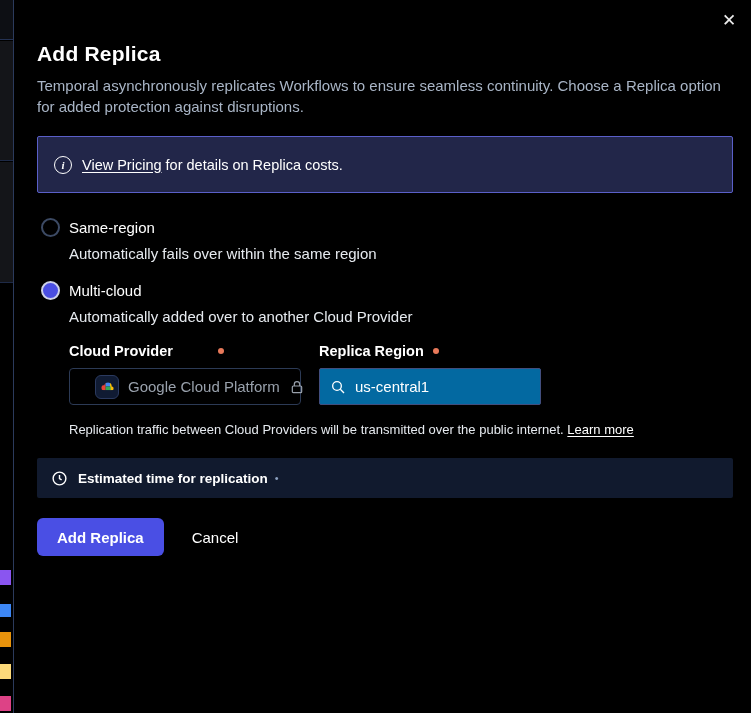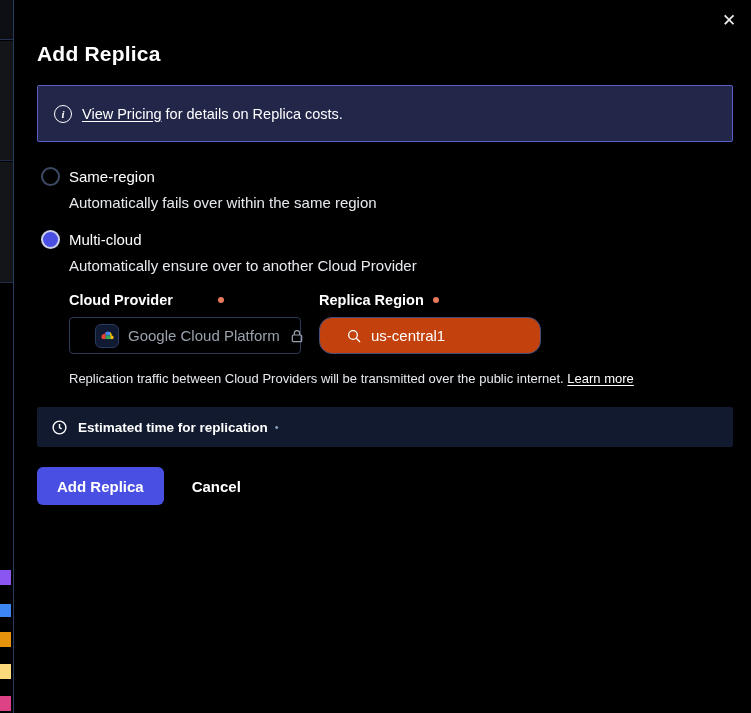--- a/index.html
+++ b/index.html
@@ -48,40 +48,40 @@
   .field-label { font-size:14.5px; font-weight:700; display:flex; align-items:center; }
   .field-label.cp { width:250px;gap:36px; }
   .req-dot { width:6px; height:6px; border-radius:50%; background:#e8795a; margin-left:9px; display:inline-block; }
   .fields-row { display:flex; margin-top:9px; }
   .provider-select { width:232px; height:37px; border:1px solid #2c3a55; border-radius:4px;
     display:flex; align-items:center; padding:0 25px; margin-right:18px; cursor:default; }
   .gcp-badge { width:24px; height:24px; border-radius:6px; background:#101b33; border:1px solid #2b3a5f;
     display:flex; align-items:center; justify-content:center; flex:0 0 auto; }
   .provider-name { margin-left:9px; font-size:15px; color:#99a1ac; white-space:nowrap; }
   .lock-icon { margin-left:9px; display:flex; }
-  .region-input-wrap { width:222px; height:37px; border:1px solid #424e7e; border-radius:13px;
-    display:flex; align-items:center; padding:0 26px; background:#c2410c; }
+  .region-input-wrap { width:222px; height:37px; border:1px solid #424e7e; border-radius:2px;
+    display:flex; align-items:center; padding:0 10px; background:#0369a1; }
   .region-input { border:none; outline:none; background:transparent; color:#fff;
     font-size:15px; font-family:"Liberation Sans", sans-serif; width:160px; margin-left:9px; }
   .traffic-note { margin-top:17px; font-size:13px; color:#e6eaef; }
   .note-link { text-decoration:underline; text-underline-offset:2px; cursor:pointer; color:#fff; }
 
   
   .estimate-banner { margin-top:21px; height:40px; background:#111a2e; border-radius:2px;
     display:flex; align-items:center; padding:0 14px; }
   .est-label { margin-left:10px; font-size:13.5px; font-weight:700; }
   .est-sep { margin:0 7px; font-size:11px; color:#8da1c0; }
   .est-value { font-family:"DejaVu Sans Mono", monospace; font-size:13.5px; color:#8da1c0; }
 
   
   .btn-row { margin-top:20px; display:flex; align-items:center; }
   .btn-primary { height:38px; padding:0 20px; background:#4a4fe4; border:none; border-radius:6px;
     color:#fff; font-size:15px; font-weight:600; font-family:"Liberation Sans", sans-serif; cursor:pointer; }
   .btn-cancel { margin-left:28px; background:transparent; border:none; color:#fff;
-    font-size:15px; font-weight:700; font-family:"Liberation Sans", sans-serif; cursor:pointer; }
+    font-size:15px; font-weight:400; font-family:"Liberation Sans", sans-serif; cursor:pointer; }
 
   svg { display:block; }
 </style>
 </head>
 <body>
 
 <div class="page-edge">
   <div class="edge-sec1"></div>
   <div class="edge-sec2"></div>
   <div class="edge-sec3"></div>
@@ -90,39 +90,40 @@
   <div class="edge-block" style="top:632px;height:15px;background:#e8930c"></div>
   <div class="edge-block" style="top:664px;height:15px;background:#fcd97a"></div>
   <div class="edge-block" style="top:696px;height:15px;background:#dd4286"></div>
 </div>
 
 <div class="modal">
 
   <div class="close-btn">✕</div>
 
   <div class="modal-title">Add Replica</div>
+  <div class="modal-desc">Temporal asynchronously replicates Workflows to ensure seamless continuity. Choose a Replica option for added protection against disruptions.</div>
 
   <div class="pricing-banner">
     <span class="info-icon">i</span>
     <span class="pricing-text"><a class="pricing-link">View Pricing</a><span> for details on Replica costs.</span></span>
   </div>
 
   <div class="options">
 
     <div class="option">
       <span class="radio"></span>
       <div class="opt-label">Same-region</div>
       <div class="opt-desc">Automatically fails over within the same region</div>
     </div>
 
 
     <div class="option selected">
       <span class="radio"></span>
       <div class="opt-label">Multi-cloud</div>
-      <div class="opt-desc">Automatically ensure over to another Cloud Provider</div>
+      <div class="opt-desc">Automatically added over to another Cloud Provider</div>
 
       <div class="subform">
         <div class="labels-row">
           <div class="field-label cp">
             <span>Cloud Provider</span>
             <span class="req-dot"></span>
           </div>
           <div class="field-label">
             <span>Replica Region</span>
             <span class="req-dot"></span>

